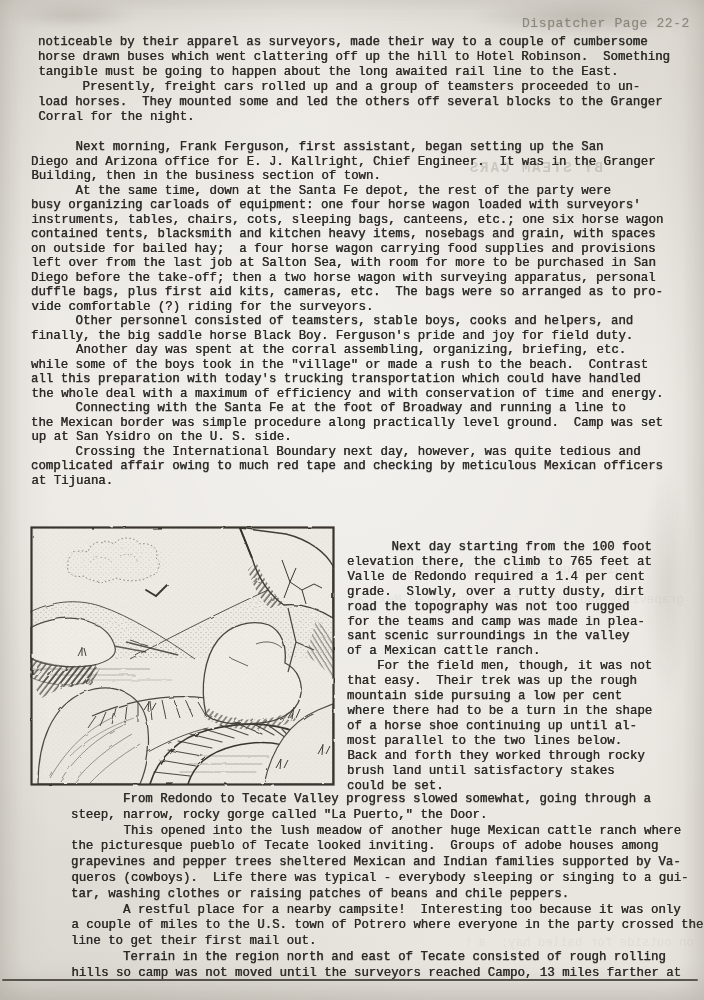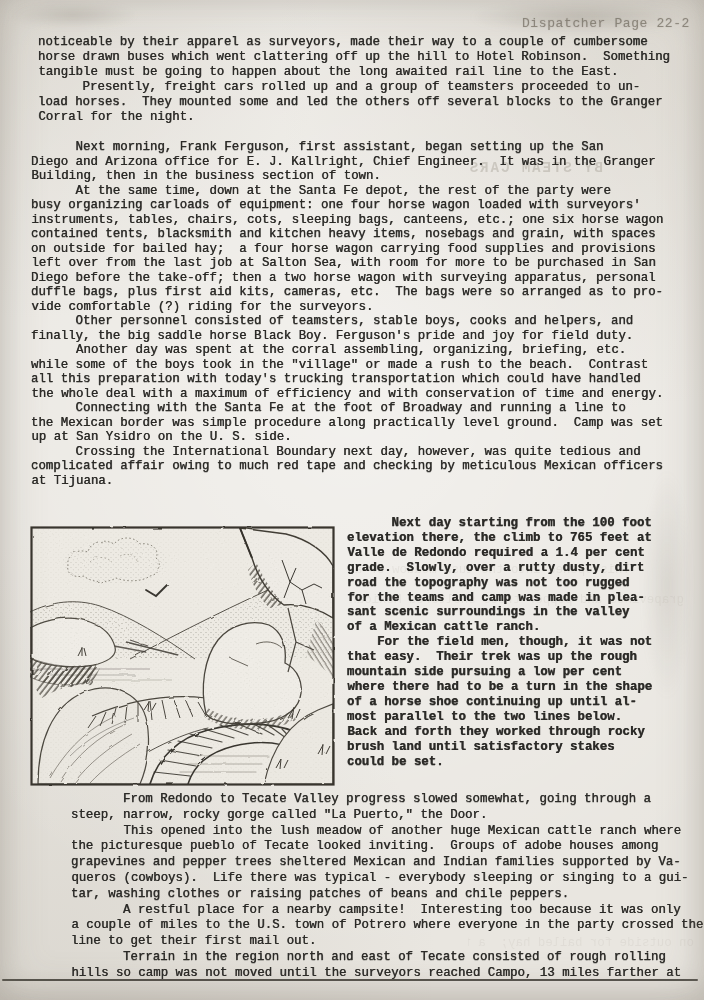--- a/index.html
+++ b/index.html
@@ -27,21 +27,21 @@
   }
   .block{position:absolute;white-space:pre;font-size:12.4px;}
   .block .line{display:block;white-space:pre;}
   .block .line:nth-child(odd){transform:translateY(.25px);}
   .block .line:nth-child(3n){transform:translateX(.4px);}
   .tw{
     text-shadow:.35px 0 0 rgba(43,42,39,.6), -.3px 0 0 rgba(43,42,39,.35), 0 .3px .4px rgba(43,42,39,.30);
   }
   .block-intro {top:35px; left:21px; width:645px; line-height:15px;margin-left:17px;}
   .block-body  {top:140px;left:31px; width:645px; line-height:14.5px;}
-  .block-col   {top:516px;left:347px;width:350px; line-height:14.9px;font-weight:bold;}
+  .block-col   {top:540px;left:347px;width:350px; line-height:14.9px;}
   .block-lower {top:792px;left:31px; width:660px; line-height:15.8px;margin-left:40px;}
   .illustration{
     position:absolute;top:526px;left:30px;width:305px;height:260px;margin:0;padding:0;
   }
   .bottom-rule{
     position:absolute;top:979px;left:2px;width:696px;height:2px;
     background:#34322c;opacity:.82;border-radius:1px;
   }
   .bleed{
     position:absolute;white-space:pre;overflow:hidden;pointer-events:none;

